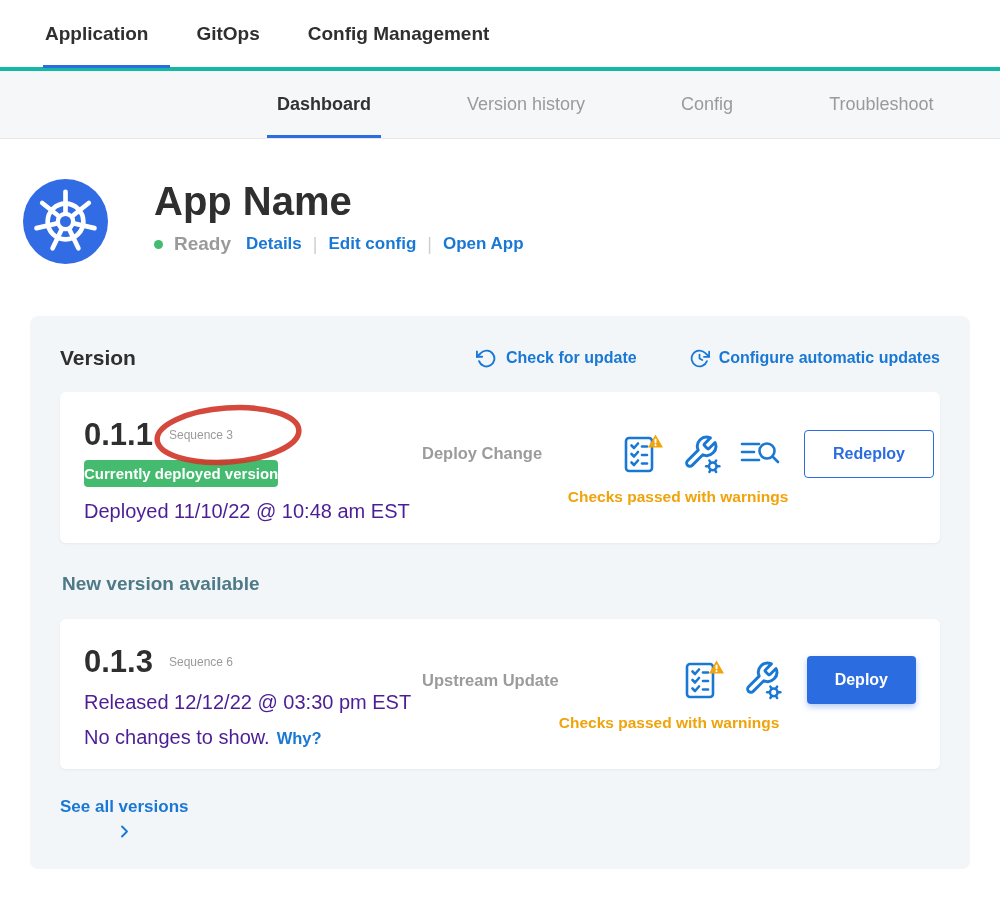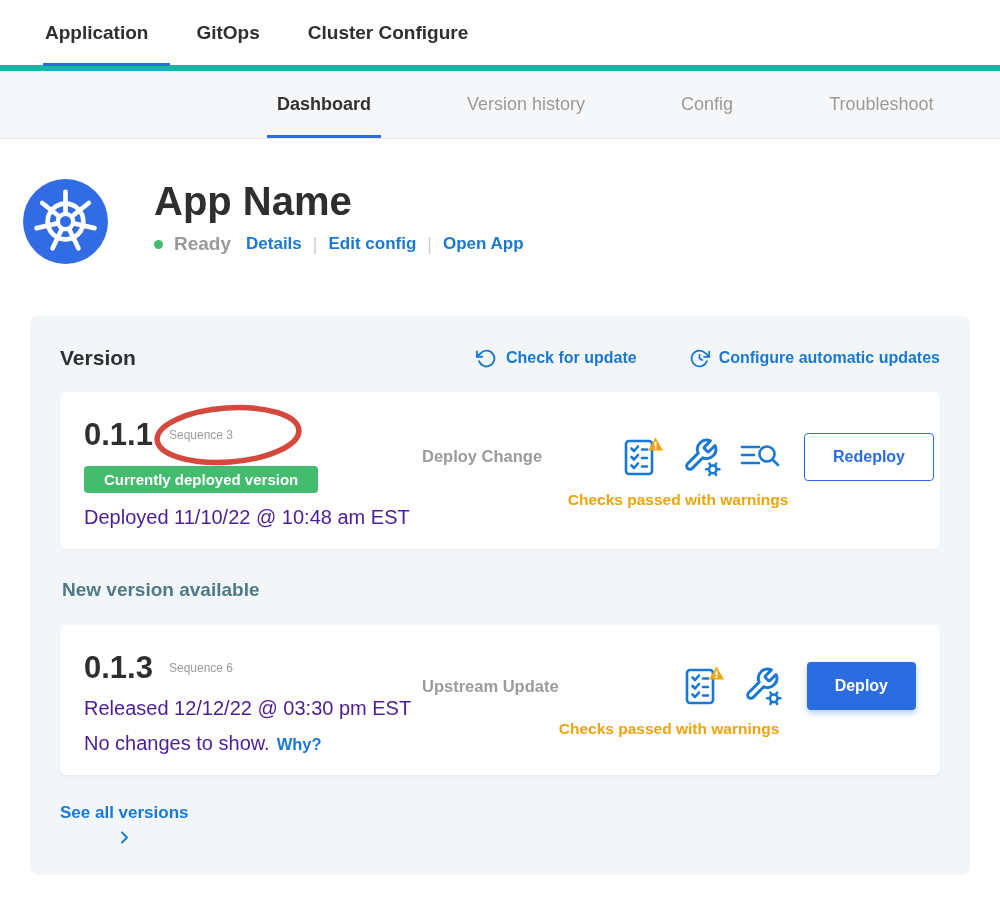--- a/index.html
+++ b/index.html
@@ -1,21 +1,21 @@
 <!DOCTYPE html>
 <html style="--accent-blue: #2b6de0; --link-blue: #1a78d5; --badge-green: #44bb6e; --status-green: #44bb6e; --warning-orange: #f0a30a; --teal-heading: #4e7a87; --annotation-red: #d0392b; --kubernetes-blue: #326ce5; --text-dark: #2f2f2f; --text-gray: #9a9a9a;"><head>
 <meta charset="utf-8">
 <style>
   * { margin:0; padding:0; box-sizing:border-box; }
   html,body { background:#fff; }
   body { font-family:"Liberation Sans","DejaVu Sans",sans-serif; color:#2f2f2f; }
   .page { width:1000px; height:898px; overflow:hidden; background:#fff; position:relative; }
 
   
-  .top-nav { display:flex; align-items:stretch; gap:48px; padding-left:45px; height:71px; background:#fff; border-bottom:6px solid #14b8a6; }
+  .top-nav { display:flex; align-items:stretch; gap:48px; padding-left:45px; height:71px; background:#fff; border-bottom:4px solid #14b8a6; }
   .top-nav-item { display:flex; align-items:center; font-size:19px; font-weight:700; color:#2f2f2f; position:relative; cursor:pointer; white-space:nowrap; }
   .top-nav-item.active::after { content:""; position:absolute; left:-2px; right:-22px; bottom:-1px; height:3px; background:var(--accent-blue,#2b6de0); }
 
   
   .sub-nav { display:flex; align-items:stretch; gap:96px; padding-left:277px; height:68px; background:#f6f7f8; border-bottom:1px solid #e7e7e7; }
   .sub-nav-item { display:flex; align-items:center; font-size:18px; color:#9a9a9a; position:relative; cursor:pointer; white-space:nowrap; }
   .sub-nav-item.active { color:#323232; font-weight:700; }
   .sub-nav-item.active::after { content:""; position:absolute; left:-10px; right:-10px; bottom:0; height:3px; background:var(--accent-blue,#2b6de0); }
 
   
@@ -37,21 +37,21 @@
   .action-link { display:flex; align-items:center; gap:9px; color:var(--link-blue,#1a78d5); font-size:16px; font-weight:700; cursor:pointer; }
   .action-link .icn { display:flex; }
 
   .version-card { background:#fff; border-radius:6px; padding:20px 24px; display:flex; align-items:center; box-shadow:0 1px 3px rgba(0,0,0,0.05); }
   .vc-left { width:338px; flex:none; }
   .version-line { position:relative; display:flex; align-items:center; gap:16px; height:46px; }
   .version-number { font-size:31px; font-weight:700; color:#2f2f2f; }
   .sequence { font-size:12px; color:#9a9a9a; }
   .annotation { position:absolute; left:68px; top:-9px; pointer-events:none; z-index:2; }
   .annotation ellipse { fill:none; stroke:var(--annotation-red,#d0392b); stroke-width:5.5; opacity:0.92; }
-  .deployed-badge { display:inline-block; background:var(--badge-green,#44bb6e); color:#fff; font-size:15px; font-weight:700; padding:5px 20px; border-radius:4px; margin-top:8px; }
+  .deployed-badge { display:inline-block; background:var(--badge-green,#44bb6e); color:#fff; font-size:15px; font-weight:700; padding:5px 0; border-radius:4px; margin-top:2px; }
   .meta-text { color:#4c1d95; font-size:20px; margin-top:13px; }
   .no-changes { display:flex; gap:7px; align-items:baseline; margin-top:12px; }
 
   .vc-body { flex:1; display:flex; flex-direction:column; }
   .vc-row { display:flex; align-items:center; }
   .change-type { width:200px; flex:none; color:#9b9b9b; font-weight:700; font-size:16.5px; }
   .icon-group { display:flex; align-items:center; gap:18px; color:var(--link-blue,#1a78d5); margin-left:auto; }
   .icon-group .icn { display:flex; cursor:pointer; }
   .warn-fill { fill:var(--warning-orange,#f0a30a); }
   .checks-status { text-align:center; margin-top:10px; color:var(--warning-orange,#f0a30a); font-weight:700; font-size:15.5px; }
@@ -65,21 +65,21 @@
   .see-all .icn { display:flex; }
 </style>
 </head>
 <body>
 
 <div class="page">
 
   <nav class="top-nav">
     <div class="top-nav-item active">Application</div>
     <div class="top-nav-item">GitOps</div>
-    <div class="top-nav-item">Cluster Configure</div>
+    <div class="top-nav-item">Config Management</div>
   </nav>
 
   <nav class="sub-nav">
     <div class="sub-nav-item active">Dashboard</div>
     <div class="sub-nav-item">Version history</div>
     <div class="sub-nav-item">Config</div>
     <div class="sub-nav-item">Troubleshoot</div>
   </nav>
 
   <header class="app-header">

